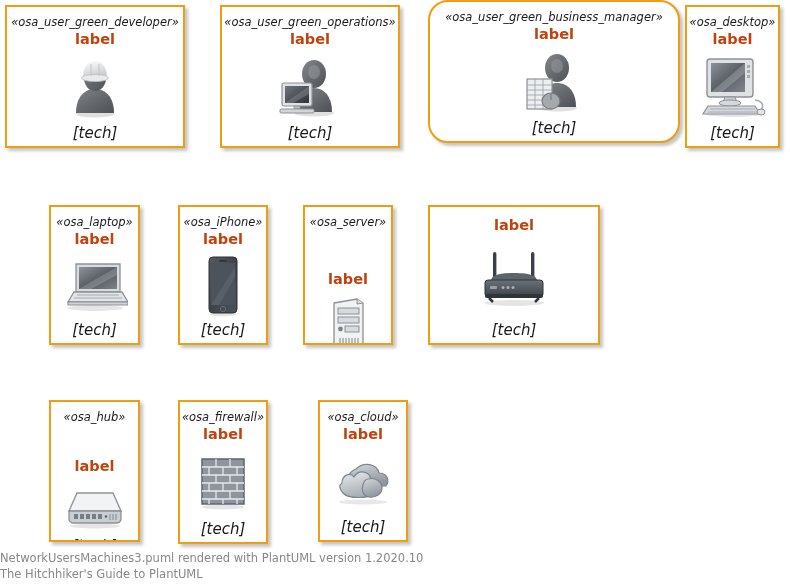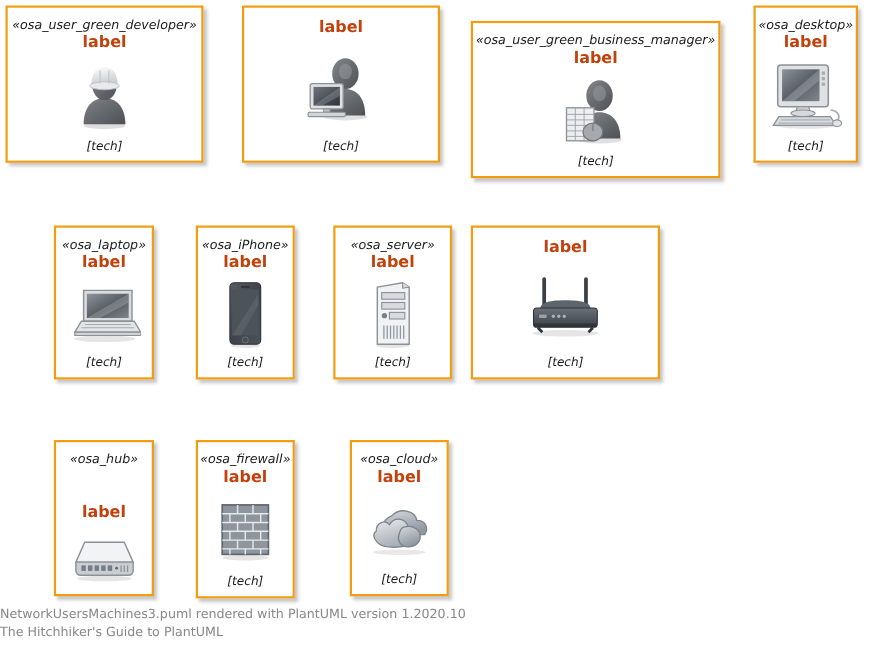--- a/index.html
+++ b/index.html
@@ -60,21 +60,21 @@
     display: flex;
     align-items: center;
     justify-content: center;
     width: 100%;
     min-height: 0;
   }
   .icon-wrap svg { display: block; }
 
   .tech {
     font-style: italic;
-    font-size: 11px;
+    font-size: 15px;
     color: #1a1a1a;
     line-height: 14px;
     text-align: right;
   }
 
   
   #footer {
     position: absolute;
     left: 0;
     top: 550px;
@@ -109,20 +109,21 @@
         <path d="M10 57 C10 41 18.5 33 29 33 C39.5 33 48 41 48 57 Z" fill="url(#devBody)"></path>
         <ellipse cx="29" cy="22" rx="11" ry="13" fill="url(#devBody)"></ellipse>
         <path d="M17 22 C17 11 21.5 5 29 5 C36.5 5 41 11 41 22 Z" fill="url(#devHat)"></path>
         <ellipse cx="29" cy="22" rx="13.5" ry="3.6" fill="#e8eaec" stroke="#b9bcbf" stroke-width="0.8"></ellipse>
         <path d="M25 8 L25 20 M33 8 L33 20" stroke="#c2c5c8" stroke-width="1.1" fill="none"></path>
       </svg>
       </div>
       <div class="tech">[tech]</div>
     </div>
     <div class="node" style="left: 220px; top: 5px; width: 180px; height: 143px;">
+      <div class="stereotype">«osa_user_green_operations»</div>
       <div class="node-label">label</div>
       <div class="icon-wrap">
         <svg width="72" height="62" viewBox="0 0 72 62">
         <defs>
           <linearGradient id="opBody" x1="0" y1="0" x2="1" y2="1">
             <stop offset="0" stop-color="#83868b"></stop>
               <stop offset="1" stop-color="#4d5054"></stop>
           </linearGradient>
           <linearGradient id="opScr" x1="0" y1="0" x2="1" y2="1">
             <stop offset="0" stop-color="#6f757c"></stop>
@@ -135,21 +136,21 @@
         <ellipse cx="40" cy="16" rx="6" ry="7" fill="#9a9da2" opacity="0.5"></ellipse>
         <rect x="8" y="27" width="30" height="23" rx="2" fill="#dfe2e5" stroke="#8d9196" stroke-width="1.2"></rect>
         <rect x="11" y="30" width="24" height="17" fill="url(#opScr)"></rect>
         <path d="M11 47 L35 30 L35 38 L19 47 Z" fill="#8e949b" opacity="0.4"></path>
         <rect x="20" y="50" width="6" height="3" fill="#b9bcc0" stroke="#8d9196" stroke-width="0.8"></rect>
         <rect x="6" y="53" width="34" height="4" rx="1.2" fill="#d2d5d8" stroke="#8d9196" stroke-width="1"></rect>
       </svg>
       </div>
       <div class="tech">[tech]</div>
     </div>
-    <div class="node" style="left: 428px; top: 19px; width: 227px; height: 143px;">
+    <div class="node" style="left: 428px; top: 0; width: 252px; height: 143px; border-radius: 20px;">
       <div class="stereotype">«osa_user_green_business_manager»</div>
       <div class="node-label">label</div>
       <div class="icon-wrap">
         <svg width="74" height="62" viewBox="0 0 74 62">
         <defs>
           <linearGradient id="bmBody" x1="0" y1="0" x2="1" y2="1">
             <stop offset="0" stop-color="#83868b"></stop>
               <stop offset="1" stop-color="#4d5054"></stop>
           </linearGradient>
         </defs>
@@ -246,21 +247,21 @@
         <ellipse cx="18" cy="59" rx="13" ry="2.5" fill="#000" opacity="0.1"></ellipse>
         <rect x="4" y="2" width="28" height="56" rx="4" fill="url(#phBody)" stroke="#2c3136" stroke-width="1"></rect>
         <rect x="6" y="8" width="24" height="42" fill="#4d535a"></rect>
         <path d="M6 50 L30 12 L30 22 L14 50 Z" fill="#6e757d" opacity="0.35"></path>
         <rect x="14" y="5" width="8" height="1.6" rx="0.8" fill="#2b3035"></rect>
         <circle cx="18" cy="54" r="2.6" fill="none" stroke="#676d74" stroke-width="1"></circle>
       </svg>
       </div>
       <div class="tech">[tech]</div>
     </div>
-    <div class="node" style="left: 303px; top: 205px; width: 108px; height: 140px;">
+    <div class="node" style="left: 303px; top: 205px; width: 90px; height: 140px; gap: 40px;">
       <div class="stereotype">«osa_server»</div>
       <div class="node-label">label</div>
       <div class="icon-wrap">
         <svg width="42" height="62" viewBox="0 0 42 62">
         <ellipse cx="21" cy="59" rx="15" ry="2.5" fill="#000" opacity="0.1"></ellipse>
         <path d="M7 6 L30 2 L36 6 L36 58 L7 58 Z" fill="#f0f2f4" stroke="#8d9196" stroke-width="1.3"></path>
         <path d="M30 2 L30 7 L36 6" fill="#d6d9dc" stroke="#8d9196" stroke-width="1"></path>
         <rect x="11" y="11" width="21" height="6" fill="#d7dade" stroke="#8d9196" stroke-width="1"></rect>
         <rect x="11" y="20" width="21" height="6" fill="#d7dade" stroke="#8d9196" stroke-width="1"></rect>
         <circle cx="13.5" cy="32" r="2.4" fill="#7c8187"></circle>

